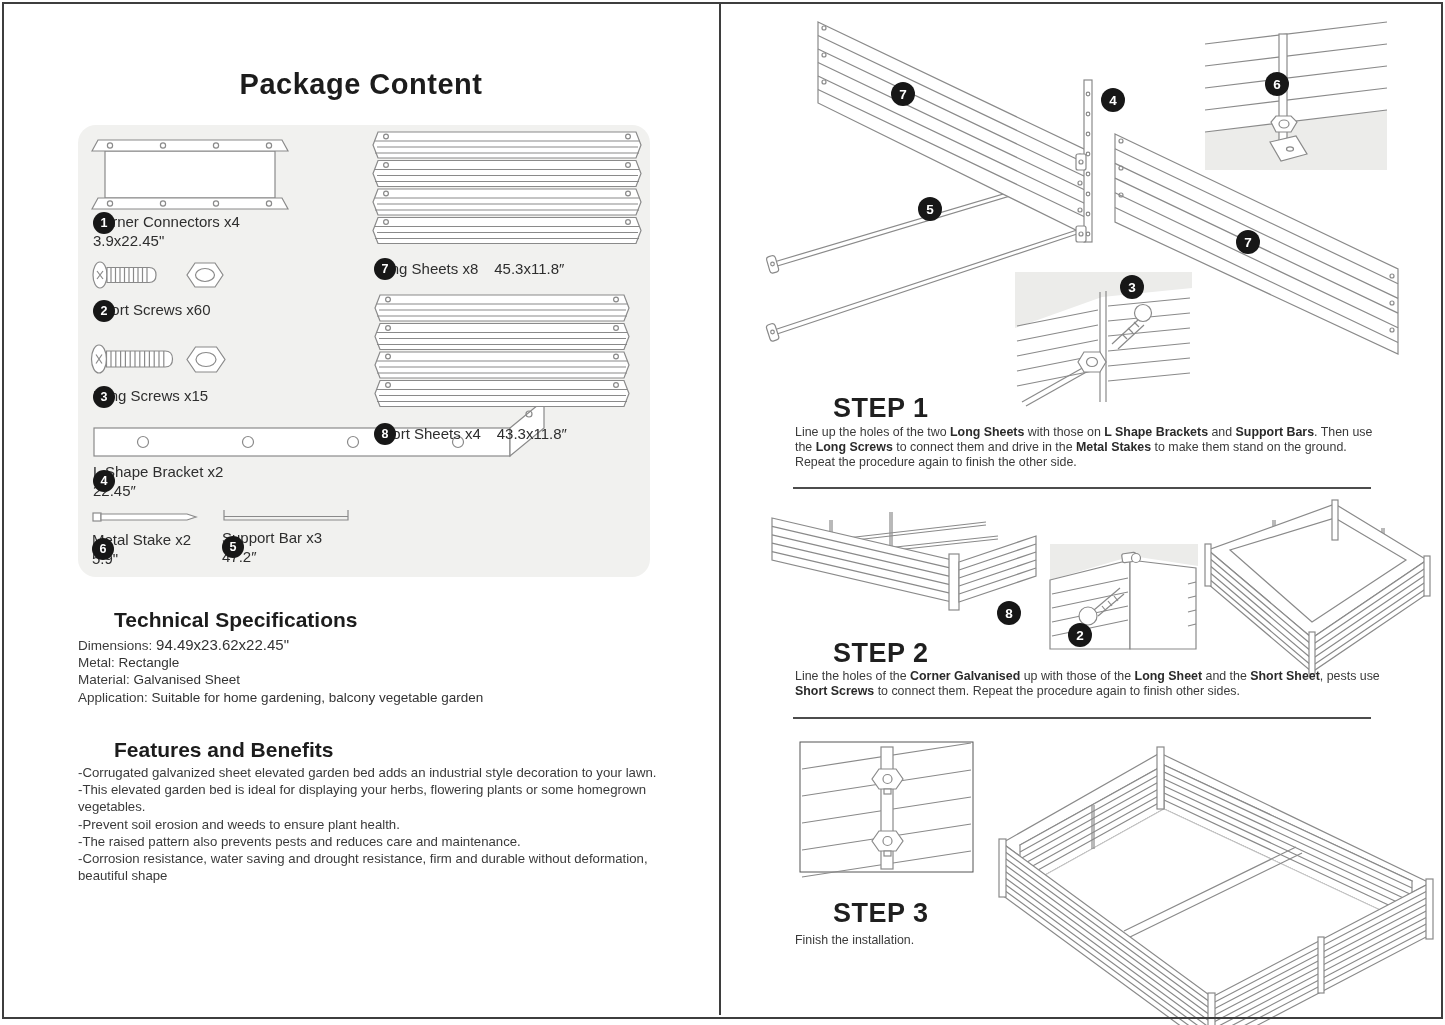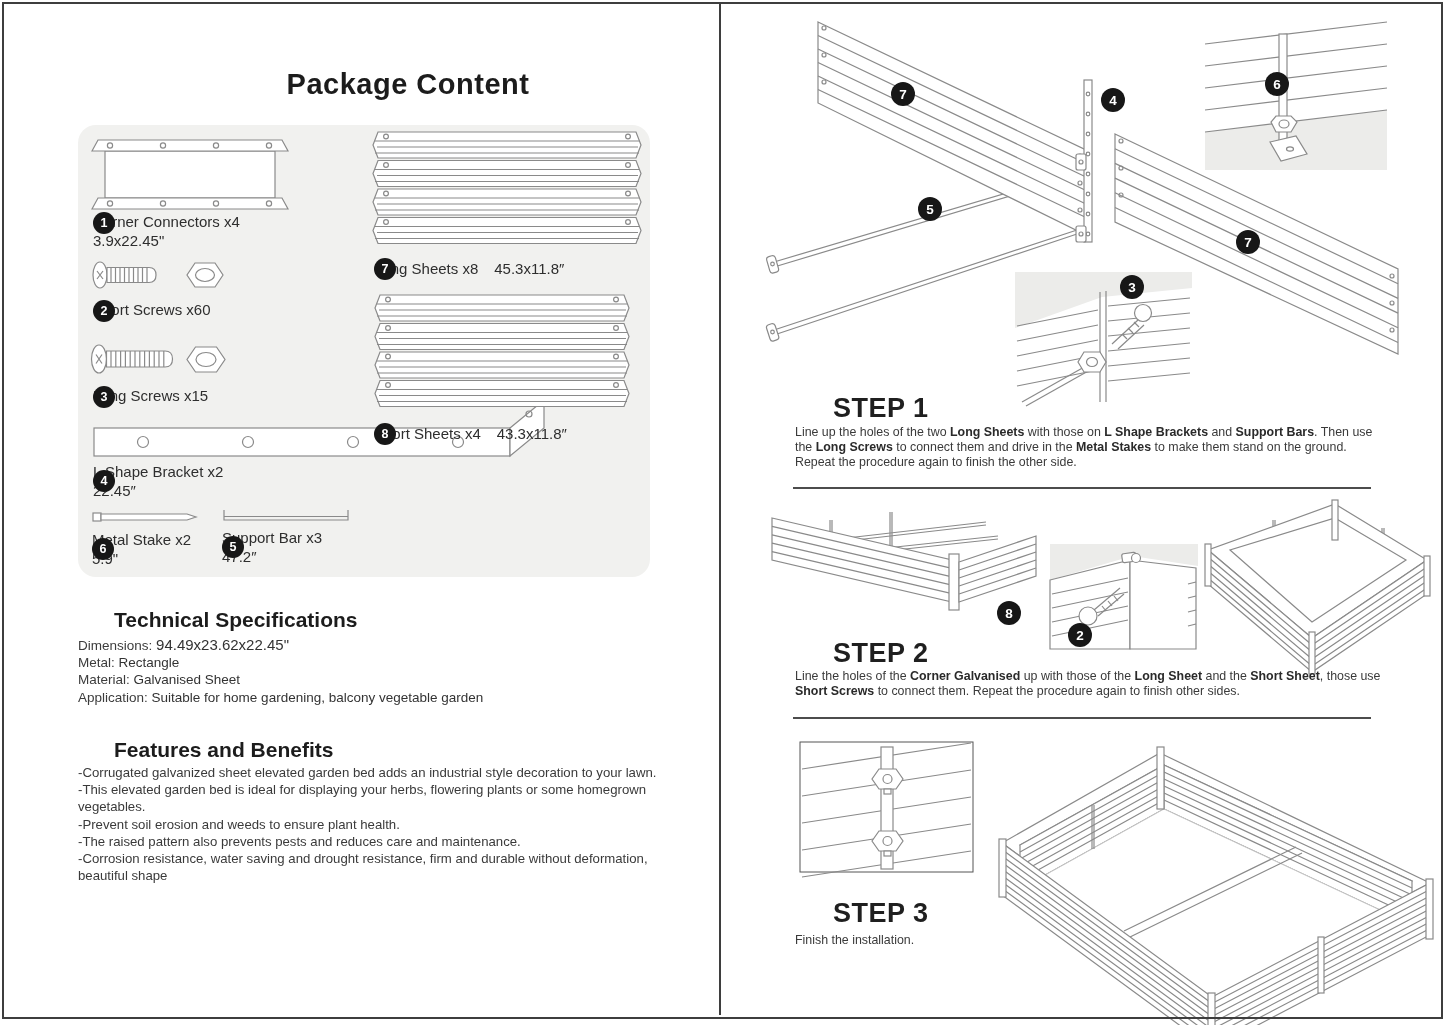--- a/index.html
+++ b/index.html
@@ -2,21 +2,21 @@
 <html><head>
 <meta charset="utf-8">
 <style>
   html,body{margin:0;padding:0;background:#fff;width:1445px;height:1025px;
     font-family:"Liberation Sans", sans-serif;-webkit-font-smoothing:antialiased;}
   .abs{position:absolute;}
   .sheet{position:absolute;left:0;top:0;width:1445px;height:1025px;}
   .frame{position:absolute;left:2px;top:2px;width:1437px;height:1013px;border:2px solid #3e3e3e;pointer-events:none;}
   .divider{position:absolute;left:719px;top:2px;width:2px;height:1013px;background:#3e3e3e;}
   .page-title{position:absolute;left:0;top:68px;width:722px;text-align:center;
-    font-size:29px;font-weight:bold;color:#1c1c1c;letter-spacing:.5px;padding-left:47px;}
+    font-size:29px;font-weight:bold;color:#1c1c1c;letter-spacing:.5px;}
   .panel{position:absolute;left:78px;top:125px;width:572px;height:452px;background:#f1f1ef;border-radius:18px;}
   svg{position:absolute;overflow:visible;}
   .ln{stroke:#8a8a8a;stroke-width:1.2;fill:none;}
   .fw{fill:#fff;stroke:#8a8a8a;stroke-width:1.2;}
   .bdg{position:absolute;width:22px;height:22px;border-radius:50%;background:#171717;color:#fff;
     font-size:12.5px;font-weight:bold;display:flex;align-items:center;justify-content:center;}
   .bdg-lg{position:absolute;width:24px;height:24px;border-radius:50%;background:#171717;color:#fff;
     font-size:13.5px;font-weight:bold;display:flex;align-items:center;justify-content:center;}
   .pi{position:absolute;display:flex;gap:10px;}
   .pi .txt{font-size:15px;color:#2e2e2e;line-height:19px;}
@@ -331,21 +331,21 @@
       <rect x="684" y="58" width="6" height="40" class="fw"></rect>
       <rect x="569" y="134" width="6" height="42" class="fw"></rect>
       <rect x="465" y="46" width="6" height="42" class="fw"></rect>
     </g>
   </svg>
 
   <div class="bdg-lg" style="left:997px;top:601px">8</div>
   <div class="bdg-lg" style="left:1068px;top:623px">2</div>
 
   <div class="step-h" style="left:795px;top:638px">STEP 2</div>
-  <div class="step-d" style="left:795px;top:669px;width:608px"><span>Line the holes of the </span><b>Corner Galvanised</b><span> up with those of the </span><b>Long Sheet</b><span> and the </span><b>Short Sheet</b><span>, those use </span><b>Short Screws</b><span> to connect them. Repeat the procedure again to finish other sides.</span></div>
+  <div class="step-d" style="left:795px;top:669px;width:608px"><span>Line the holes of the </span><b>Corner Galvanised</b><span> up with those of the </span><b>Long Sheet</b><span> and the </span><b>Short Sheet</b><span>, pests use </span><b>Short Screws</b><span> to connect them. Repeat the procedure again to finish other sides.</span></div>
   <div class="hr" style="left:793px;top:717px;width:578px"></div>
 
   <svg class="abs" style="left:740px;top:735px" width="700" height="285" viewBox="0 0 700 285">
 
     <g>
       <rect x="60" y="7" width="173" height="130" fill="#fff" stroke="#555" stroke-width="1"></rect>
       <g class="ln">
         <path d="M62 34 L231 8 M62 61 L231 35 M62 88 L231 62 M62 115 L231 89 M62 142 L231 116"></path>
       </g>
       <rect x="141" y="12" width="12" height="122" class="fw"></rect>

